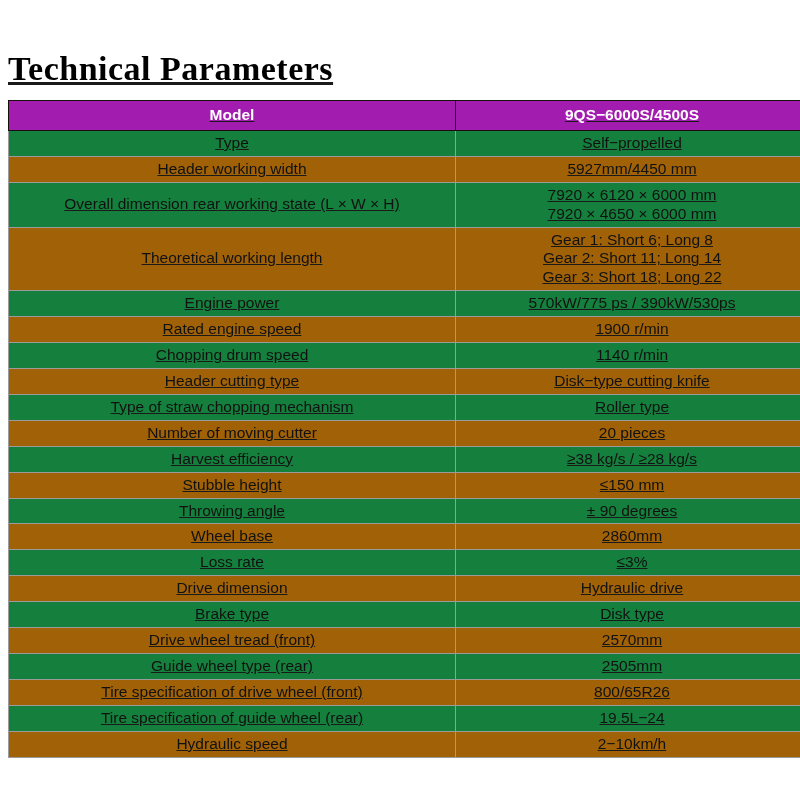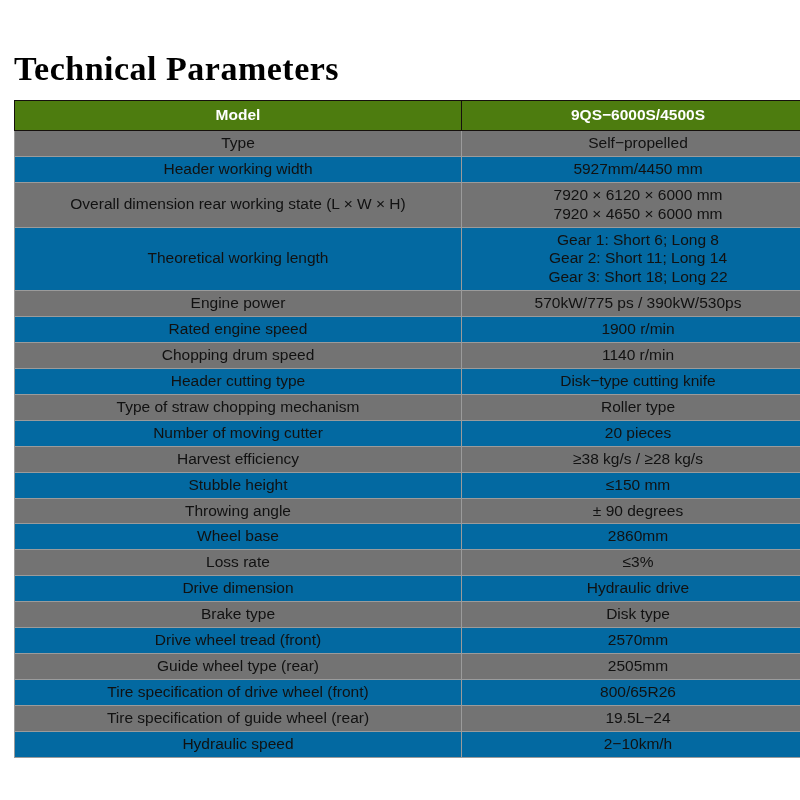--- a/index.html
+++ b/index.html
@@ -11,22 +11,23 @@
     width: 800px;
     height: 800px;
     font-family: "Liberation Sans", sans-serif;
     color: #1a1a1a;
     overflow: hidden;
   }
   .page {
     width: 800px;
     height: 560px;
     box-sizing: border-box;
-    padding: 52px 0 0 6px;
+    padding: 52px 0 0 0;
     position: relative;
+    text-decoration: underline;
   }
   .title {
     font-family: "Liberation Serif", serif;
     font-size: 34px;
     font-weight: 700;
     color: #000000;
     letter-spacing: 0.5px;
     padding-left: 8px;
     margin: 0 0 14px 0;
     line-height: 1.0;
@@ -43,32 +44,32 @@
     vertical-align: middle;
     font-size: 15.5px;
     padding: 3px 4px;
     line-height: 1.22;
     color: #111111;
   }
   td.col-label { width: 438px; }
   td.col-value { width: 344px; }
 
   tr.header-row td {
-    background: #4d7c0f;
+    background: #a21caf;
     color: #ffffff;
     font-weight: 700;
     font-size: 15.5px;
     border-color: #15100d;
     padding: 5px 4px;
   }
   tr.shade td {
-    background: #0369a1;
+    background: #a16207;
   }
   tr.plain td {
-    background: #737373;
+    background: #15803d;
   }
   .multiline {
     white-space: pre-line;
     line-height: 1.18;
     font-size: 15px;
   }
 </style>
 </head>
 <body>
 

